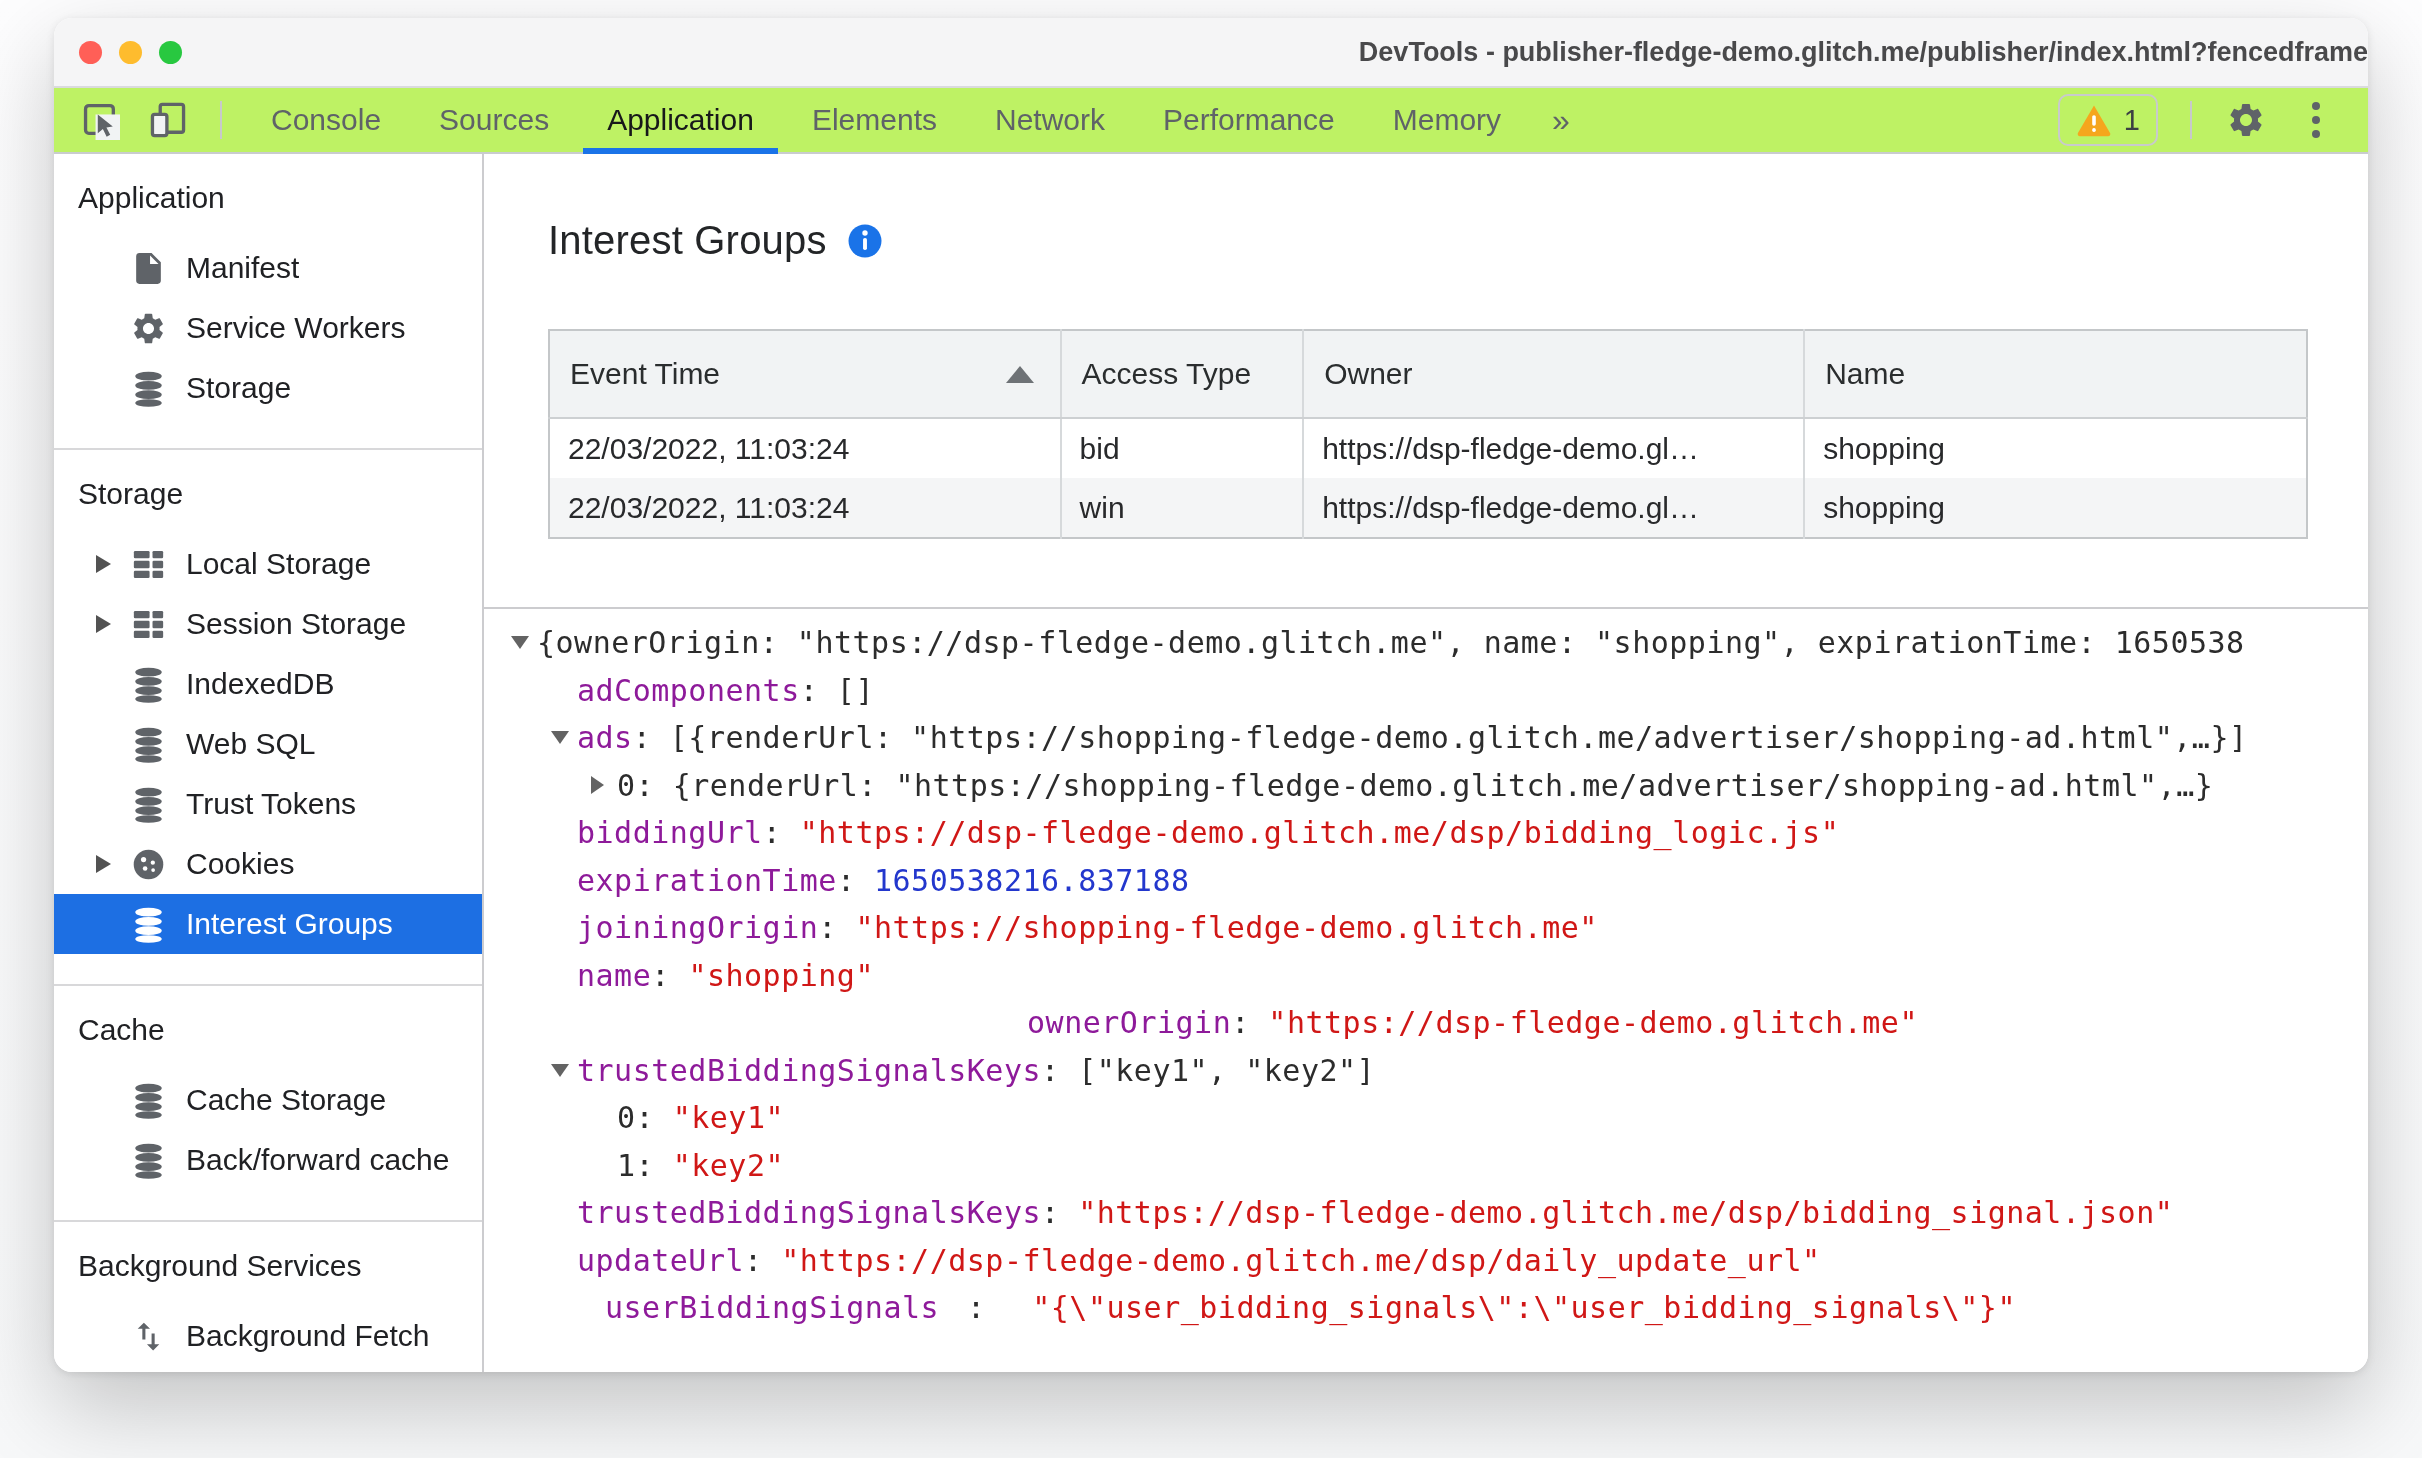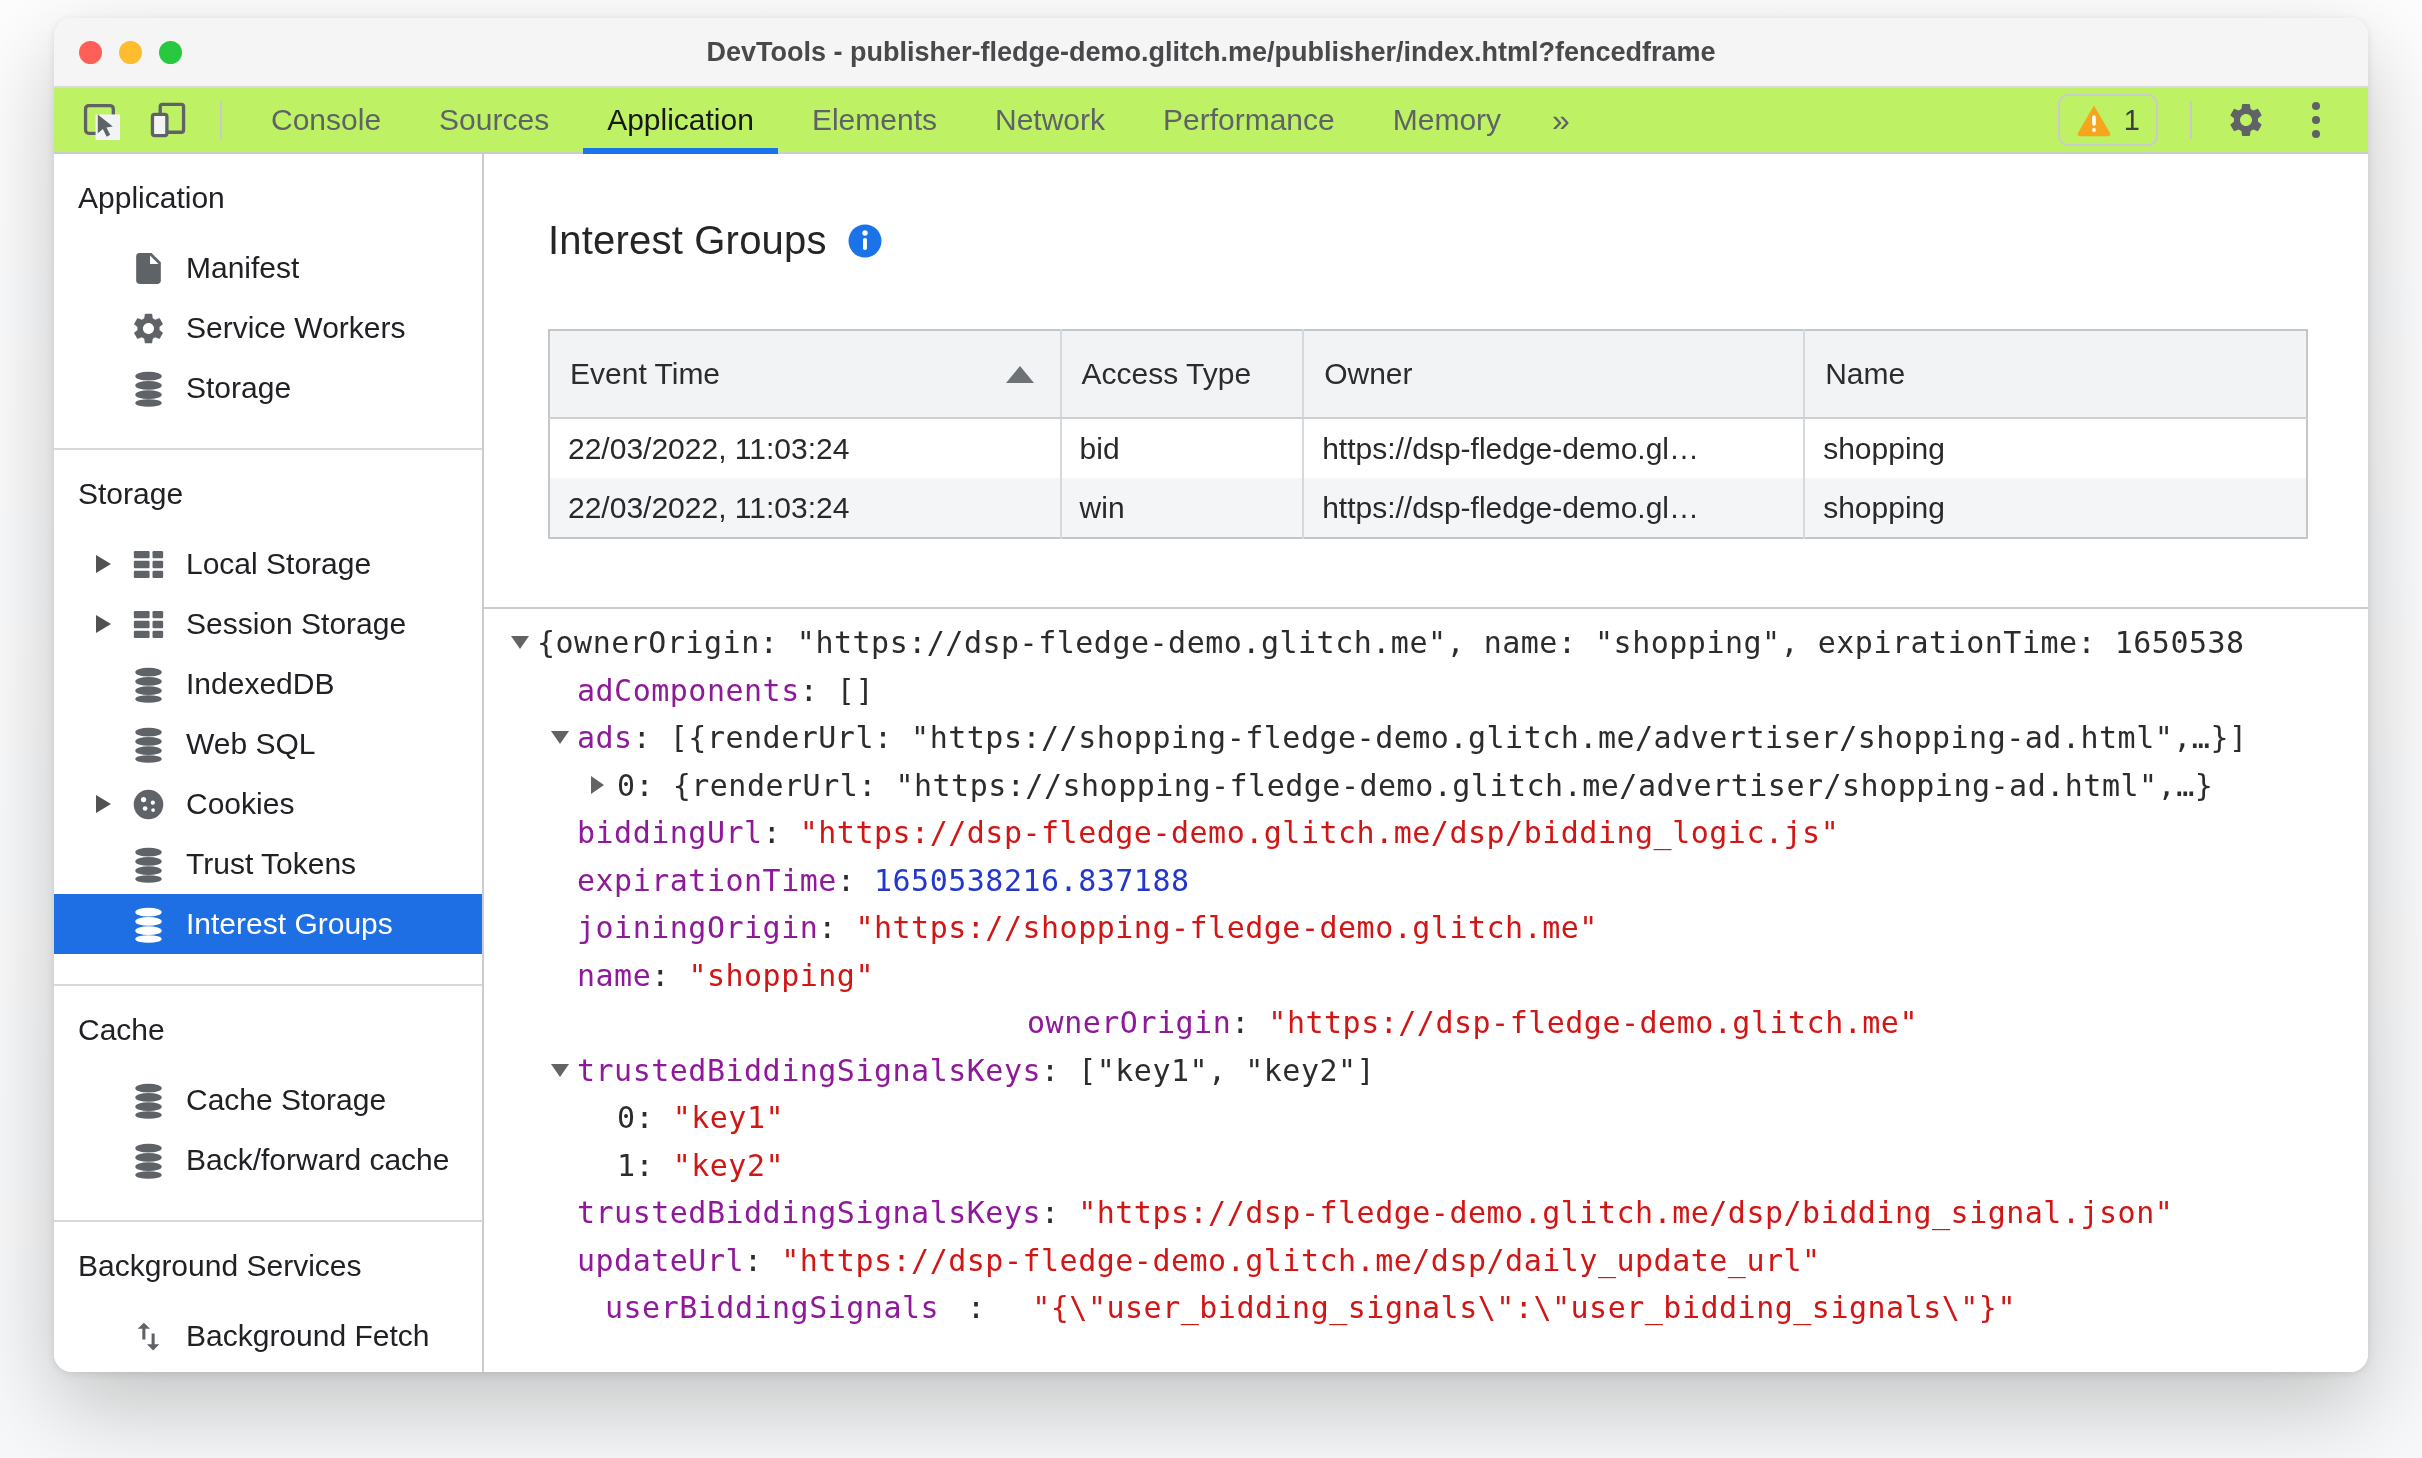--- a/index.html
+++ b/index.html
@@ -16,21 +16,21 @@
     display:flex; flex-direction:column;
   }
   
   .titlebar { flex:none; height:70px; background:#f5f5f6; border-bottom:2px solid #dadadd;
     display:flex; align-items:center; position:relative; }
   .traffic { display:flex; gap:17px; margin-left:25px; z-index:2; }
   .light { width:23px; height:23px; border-radius:50%; }
   .light.red { background:#ff5f57; }
   .light.yellow { background:#febc2e; }
   .light.green { background:#28c840; }
-  .title-text { position:absolute; left:0; right:0; text-align:center;
+  .title-text { position:absolute; left:0; right:0; text-align:right;
     font-size:27px; font-weight:700; color:#49494b; }
   
   .toolbar { flex:none; height:66px; background:#bef264; border-bottom:2px solid #c9ccce;
     display:flex; align-items:stretch; position:relative; }
   .tb-left { display:flex; align-items:center; padding-left:24px; gap:24px; }
   .tb-iconbtn { width:44px; height:44px; display:flex; align-items:center; justify-content:center; color:#5f6368; }
   .tb-iconbtn svg { width:40px; height:40px; }
   .tb-sep { width:2px; height:38px; background:#c7c9cb; align-self:center; margin:0 6px; }
   .tabs { display:flex; align-items:stretch; margin-left:14px; }
   .tab { position:relative; display:flex; align-items:center; padding:0 29px;
@@ -263,45 +263,45 @@
               <svg viewBox="0 0 24 24" fill="currentColor">
                 <ellipse cx="12" cy="4" rx="8.6" ry="2.8"></ellipse>
                 <ellipse cx="12" cy="10" rx="8.6" ry="2.8"></ellipse>
                 <ellipse cx="12" cy="16" rx="8.6" ry="2.8"></ellipse>
                 <ellipse cx="12" cy="21.4" rx="8.6" ry="2.5"></ellipse>
               </svg>
             </span>
             <span class="sb-label">Web SQL</span>
           </div>
           <div class="sb-item">
+            <span class="sb-exp"></span>
+            <span class="sb-icon">
+              <svg viewBox="0 0 24 24" fill="currentColor">
+                <ellipse cx="12" cy="4" rx="8.6" ry="2.8"></ellipse>
+                <ellipse cx="12" cy="10" rx="8.6" ry="2.8"></ellipse>
+                <ellipse cx="12" cy="16" rx="8.6" ry="2.8"></ellipse>
+                <ellipse cx="12" cy="21.4" rx="8.6" ry="2.5"></ellipse>
+              </svg>
+            </span>
+            <span class="sb-label">Trust Tokens</span>
+          </div>
+          <div class="sb-item">
             <span class="sb-exp">
               <span class="tri"></span>
             </span>
             <span class="sb-icon">
               <svg viewBox="0 0 24 24" fill="currentColor">
                 <circle cx="12" cy="12" r="9.6"></circle>
                 <circle cx="8.8" cy="8.8" r="1.7" fill="#fff"></circle>
                 <circle cx="14.8" cy="10.8" r="1.4" fill="#fff"></circle>
                 <circle cx="9.8" cy="14.6" r="1.5" fill="#fff"></circle>
                 <circle cx="15" cy="15.6" r="1.2" fill="#fff"></circle>
               </svg>
             </span>
             <span class="sb-label">Cookies</span>
-          </div>
-          <div class="sb-item">
-            <span class="sb-exp"></span>
-            <span class="sb-icon">
-              <svg viewBox="0 0 24 24" fill="currentColor">
-                <ellipse cx="12" cy="4" rx="8.6" ry="2.8"></ellipse>
-                <ellipse cx="12" cy="10" rx="8.6" ry="2.8"></ellipse>
-                <ellipse cx="12" cy="16" rx="8.6" ry="2.8"></ellipse>
-                <ellipse cx="12" cy="21.4" rx="8.6" ry="2.5"></ellipse>
-              </svg>
-            </span>
-            <span class="sb-label">Trust Tokens</span>
           </div>
           <div class="sb-item selected">
             <span class="sb-exp"></span>
             <span class="sb-icon">
               <svg viewBox="0 0 24 24" fill="currentColor">
                 <ellipse cx="12" cy="4" rx="8.6" ry="2.8"></ellipse>
                 <ellipse cx="12" cy="10" rx="8.6" ry="2.8"></ellipse>
                 <ellipse cx="12" cy="16" rx="8.6" ry="2.8"></ellipse>
                 <ellipse cx="12" cy="21.4" rx="8.6" ry="2.5"></ellipse>
               </svg>

